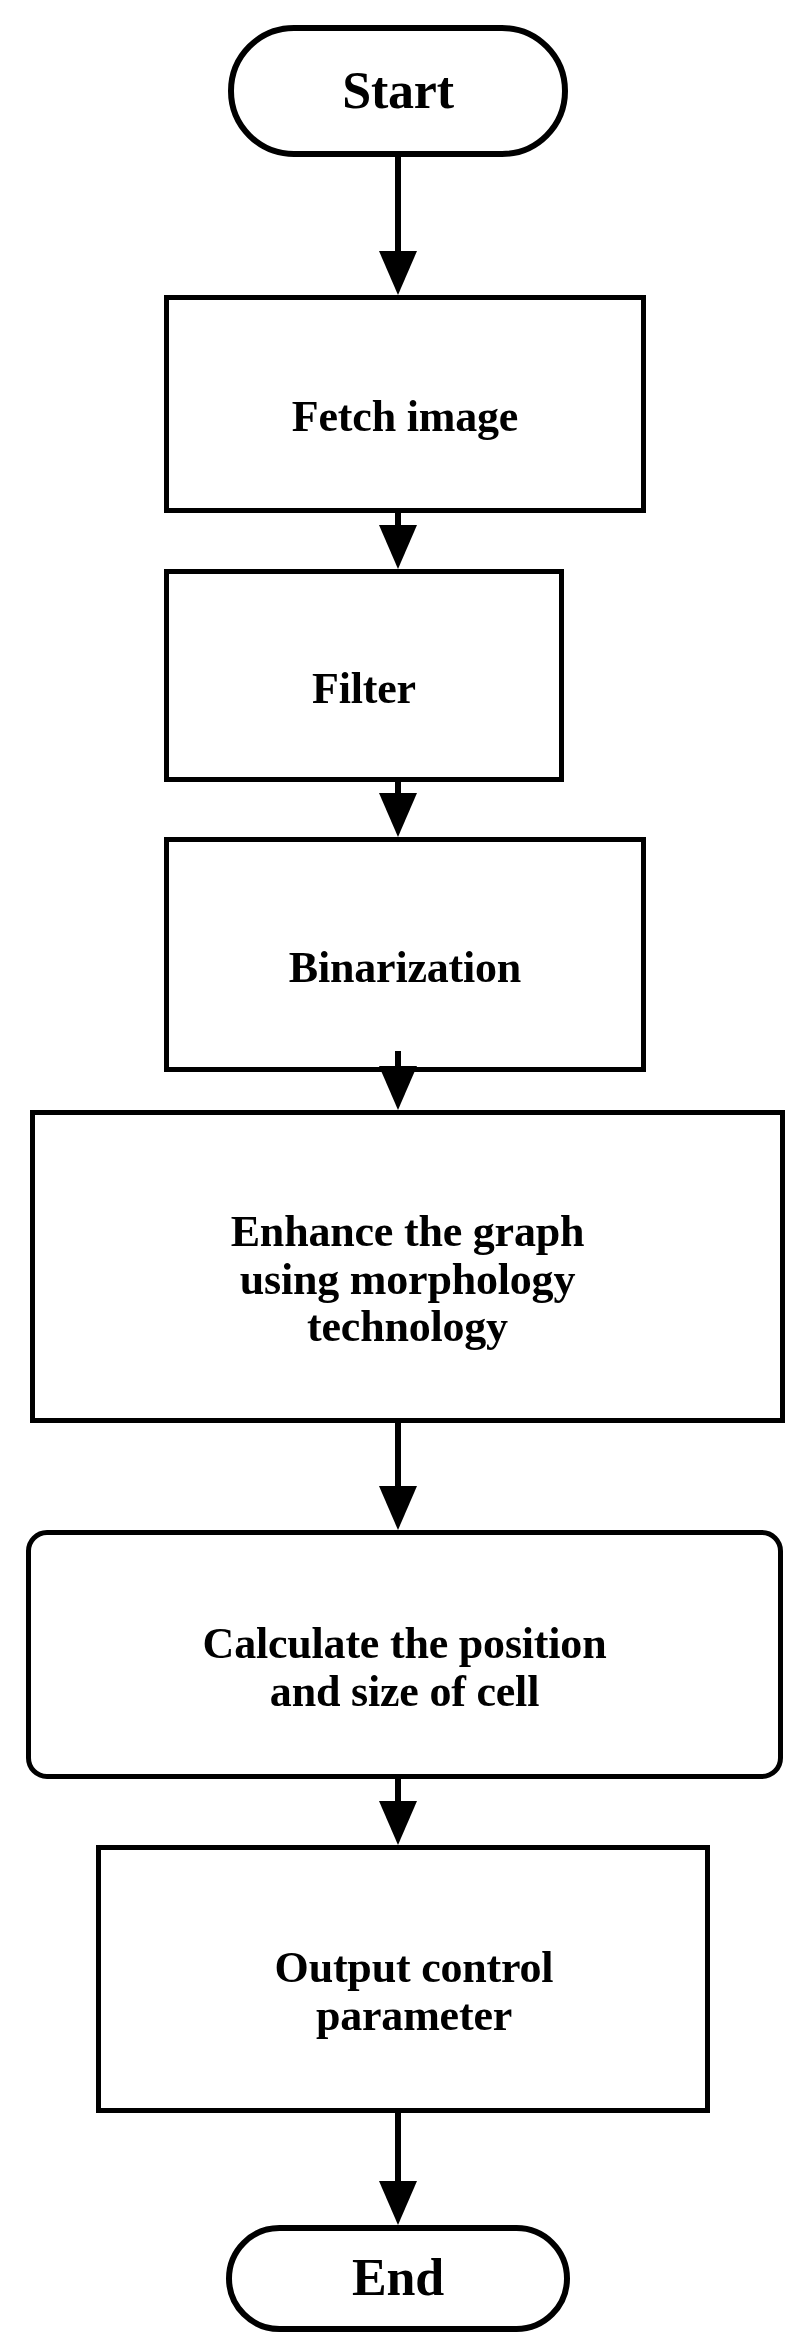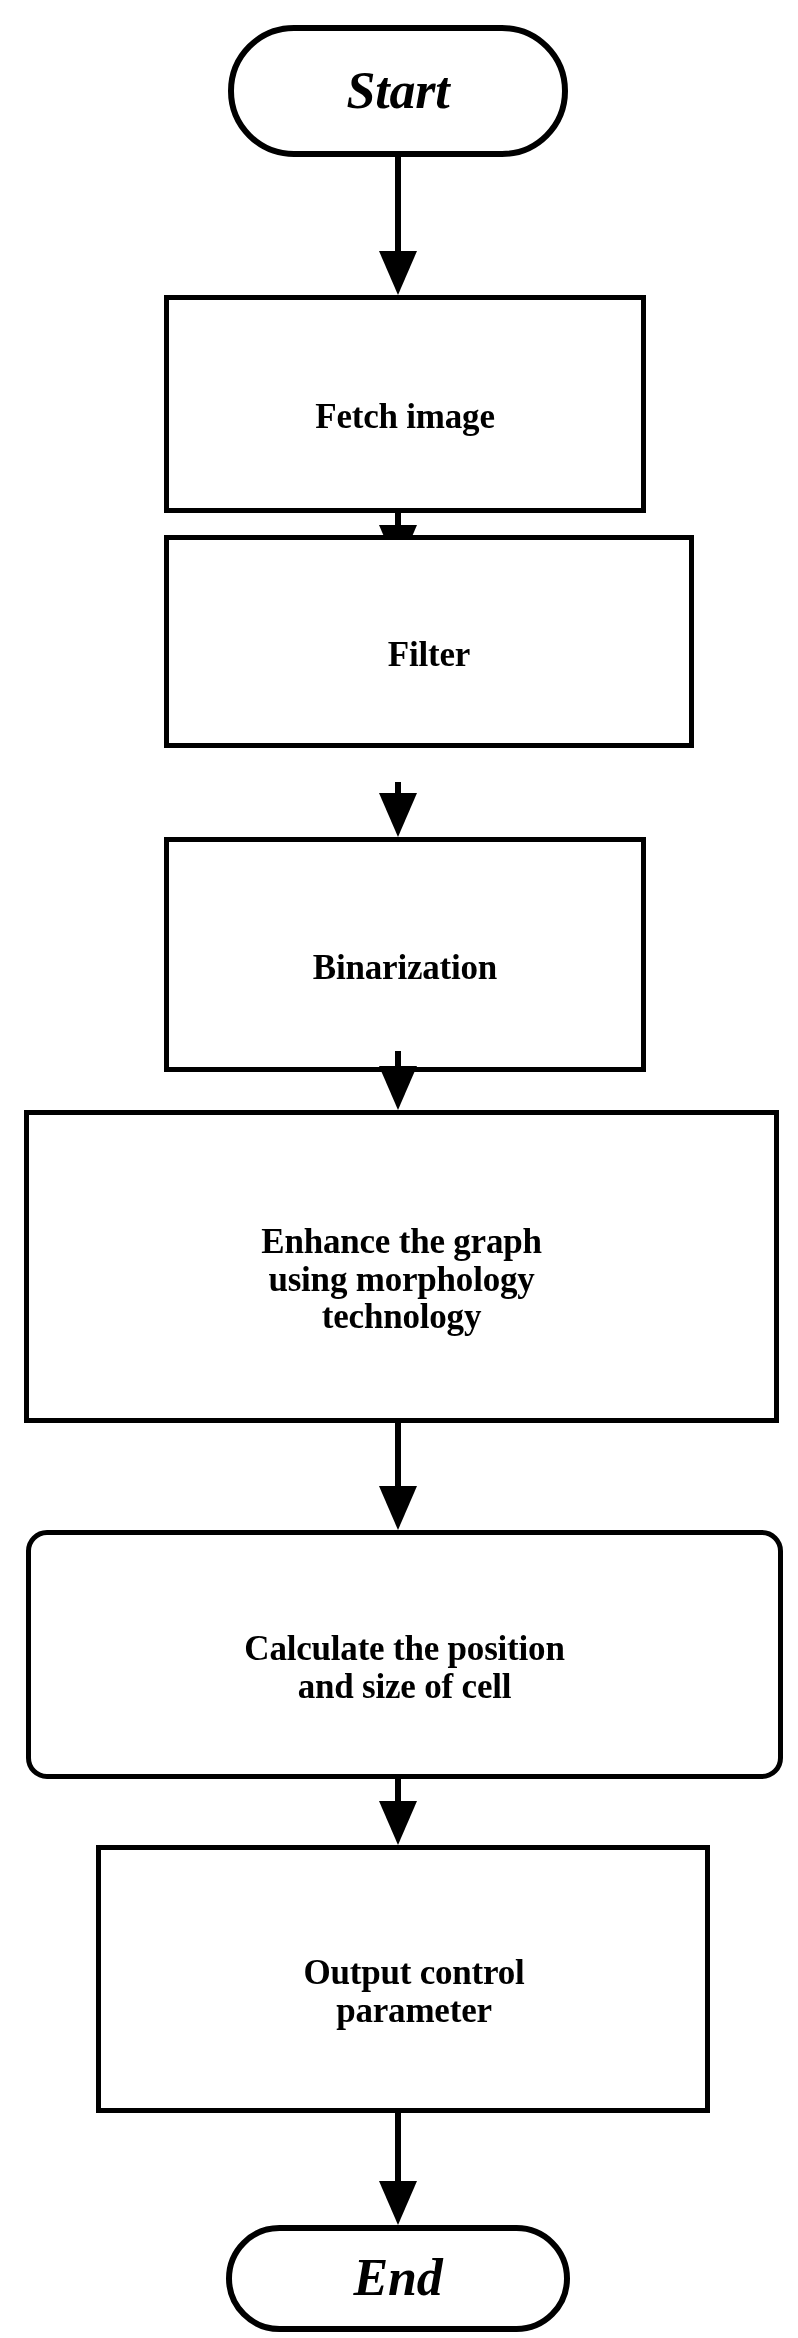--- a/index.html
+++ b/index.html
@@ -22,35 +22,34 @@
     background: #ffffff;
     border: 5px solid #000000;
     display: flex;
     align-items: center;
     justify-content: center;
     text-align: center;
   }
   .node.terminal {
     border-width: 6px;
     border-radius: 999px;
-    font-style: italic;
   }
   .node .label {
     font-weight: bold;
     color: #000000;
     line-height: 1.08;
     letter-spacing: -0.2px;
     white-space: pre-line;
     display: block;
     width: 100%;
     padding: 0 6px;
     box-sizing: border-box;
   }
   .size-xl  { font-size: 52px; }
-  .size-lg  { font-size: 35px; margin-top: 26px; }
+  .size-lg  { font-size: 44px; margin-top: 26px; }
 
   .connector {
     position: absolute;
     width: 0;
   }
   .connector .shaft {
     position: absolute;
     left: 50%;
     top: 0;
     transform: translateX(-50%);
@@ -84,39 +83,39 @@
 
   <div class="node" style="left:164px; top:295px; width:482px; height:218px;">
     <span class="label size-lg">Fetch image</span>
   </div>
 
   <div class="connector" style="left:398px; top:513px; height:56px;">
     <div class="shaft" style="height:12px;"></div>
     <div class="head" style="top:12px;"></div>
   </div>
 
-  <div class="node" style="left:164px; top:535px; width:530px; height:213px;">
+  <div class="node" style="left:164px; top:569px; width:400px; height:213px;">
     <span class="label size-lg">Filter</span>
   </div>
 
   <div class="connector" style="left:398px; top:782px; height:55px;">
     <div class="shaft" style="height:11px;"></div>
     <div class="head" style="top:11px;"></div>
   </div>
 
   <div class="node" style="left:164px; top:837px; width:482px; height:235px;">
     <span class="label size-lg">Binarization</span>
   </div>
 
   <div class="connector" style="left:398px; top:1051px; height:59px;">
     <div class="shaft" style="height:15px;"></div>
     <div class="head" style="top:15px;"></div>
   </div>
 
-  <div class="node" style="left:24px; top:1110px; width:755px; height:313px;">
+  <div class="node" style="left:30px; top:1110px; width:755px; height:313px;">
     <span class="label size-lg">Enhance the graph
 using morphology
 technology</span>
   </div>
 
   <div class="connector" style="left:398px; top:1423px; height:107px;">
     <div class="shaft" style="height:63px;"></div>
     <div class="head" style="top:63px;"></div>
   </div>
 

